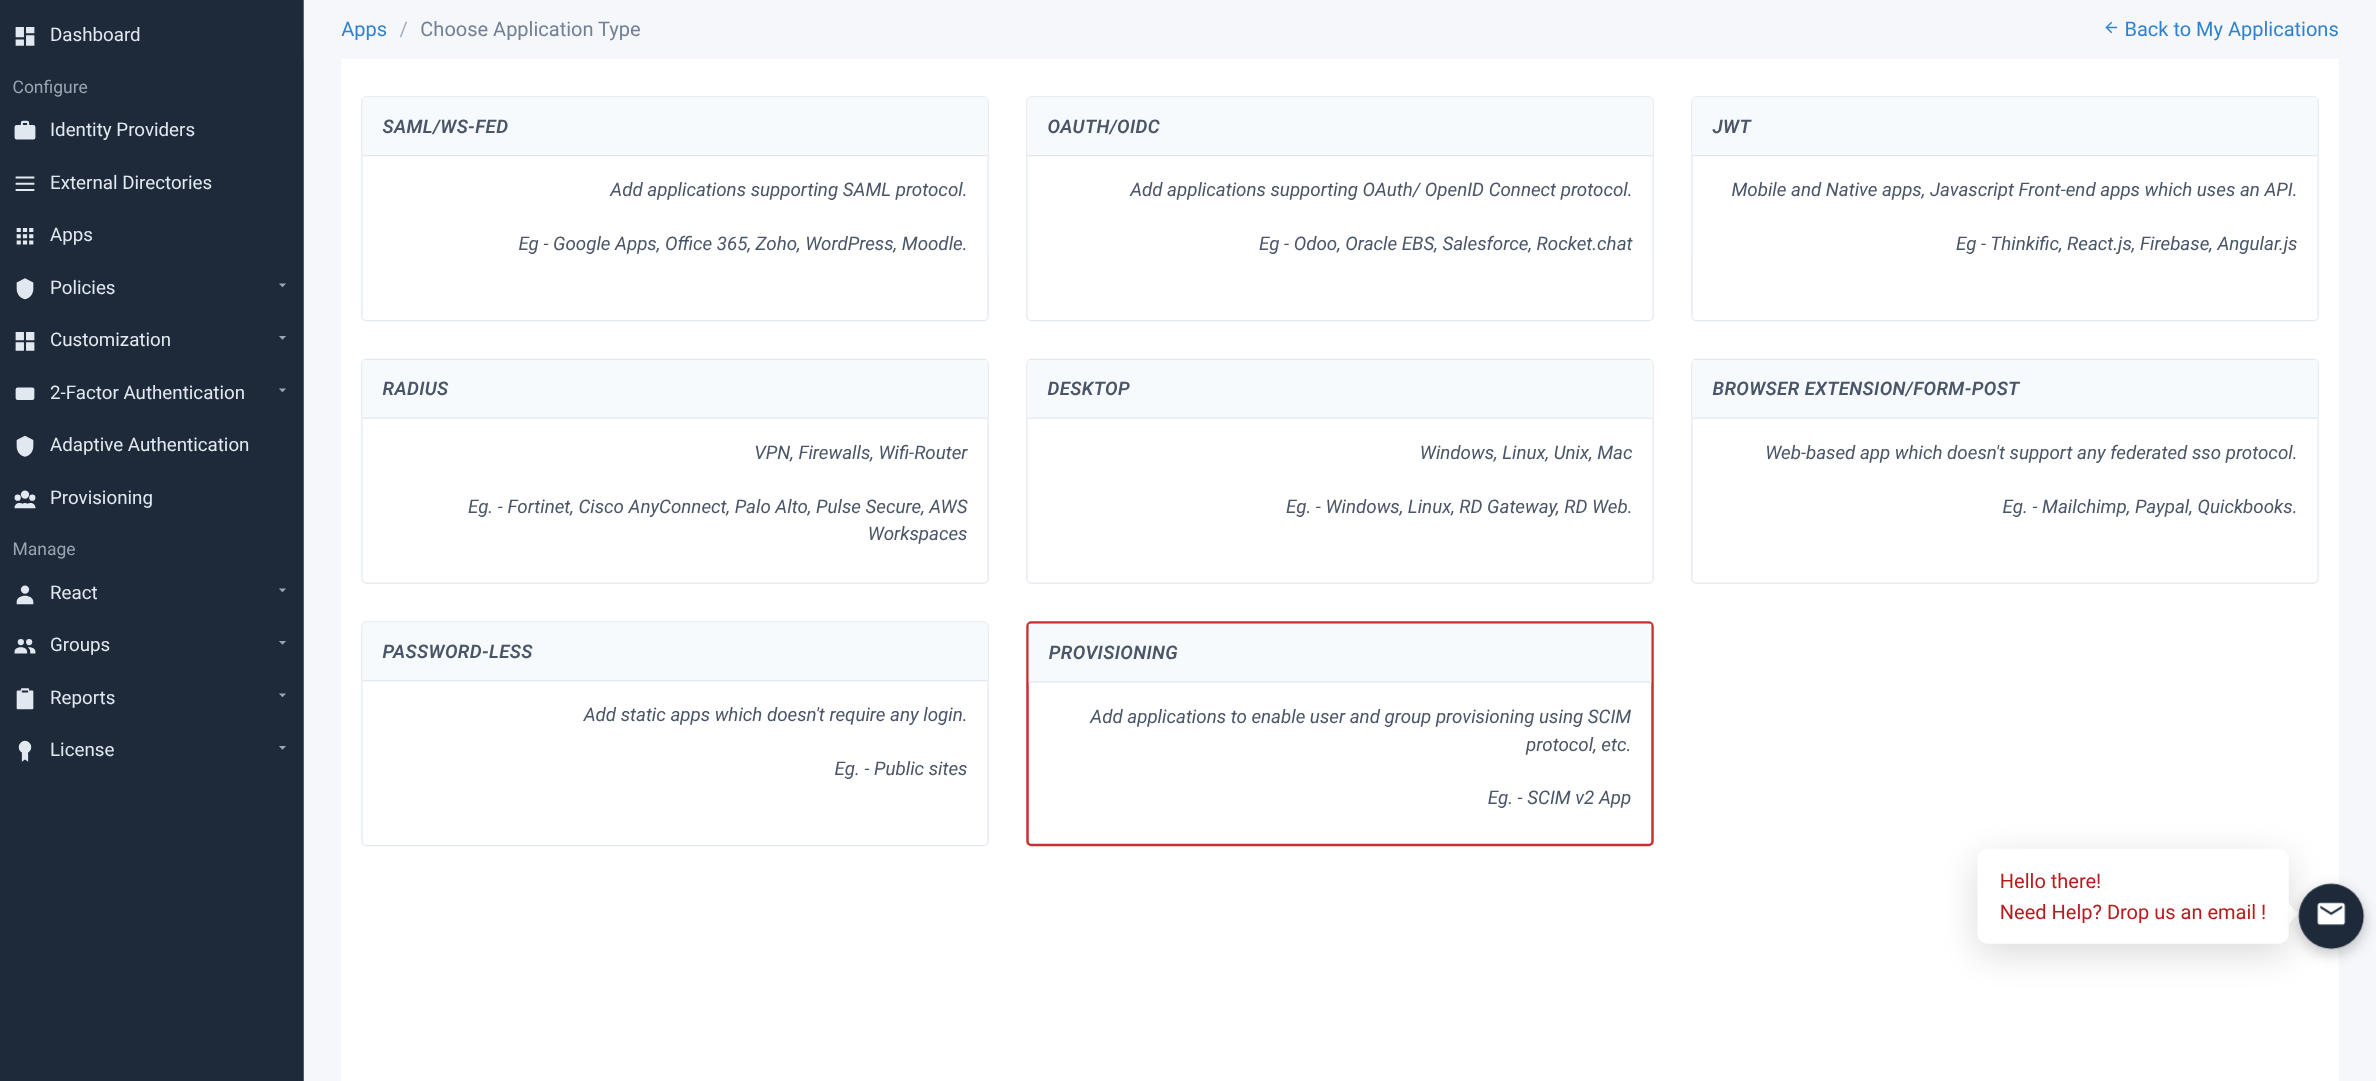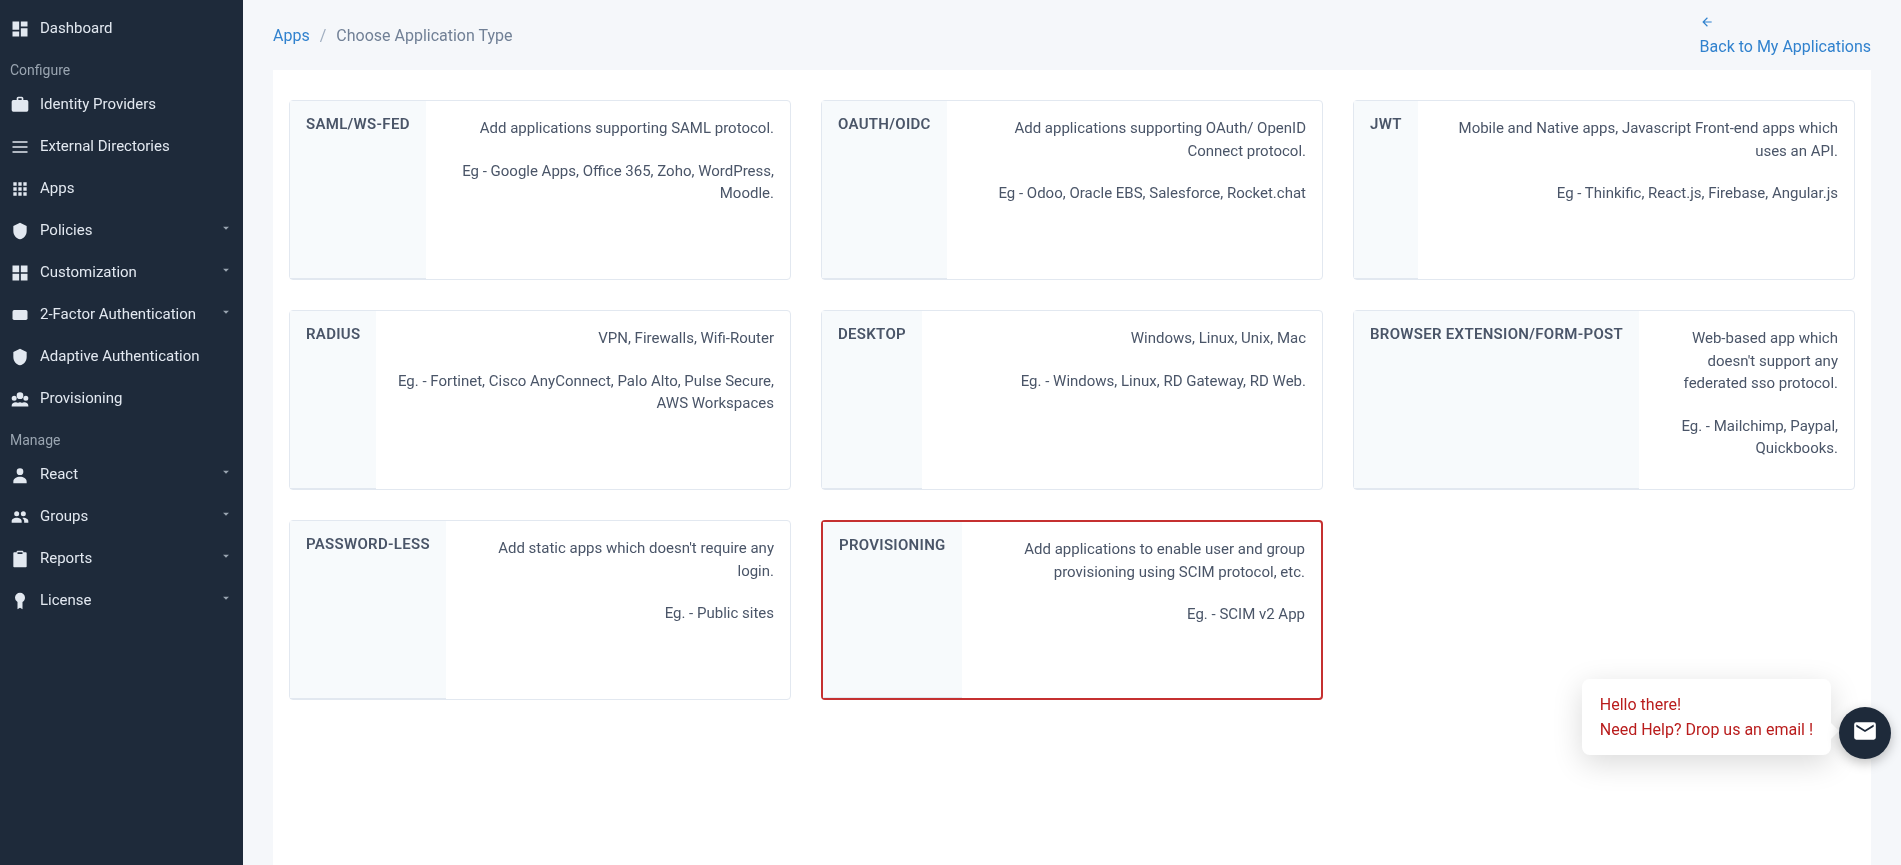--- a/index.html
+++ b/index.html
@@ -54,21 +54,21 @@
     .topbar {
       display: flex;
       align-items: center;
       padding: 14px 30px;
       background: #f5f7fa;
     }
     .breadcrumb { font-size: 16px; display: flex; align-items: center; gap: 10px; flex: 1; }
     .crumb-link { color: #3182ce; cursor: pointer; }
     .crumb-sep { color: #a0aec0; }
     .crumb-current { color: #718096; }
-    .back-link { color: #3182ce; font-size: 16px; cursor: pointer; display: inline-flex; align-items: flex-start; gap: 4px; flex-direction: column; }
+    .back-link { color: #3182ce; font-size: 16px; cursor: pointer; display: inline-flex; align-items: flex-end; gap: 4px; }
     .back-link svg { width: 14px; height: 14px; fill: #3182ce; }
 
     .content {
       flex: 1;
       background: #ffffff;
       margin: 0 30px;
       overflow-y: auto;
       padding: 30px 16px;
     }
 
@@ -77,21 +77,22 @@
       grid-template-columns: repeat(3, 1fr);
       gap: 30px;
     }
     .card {
       border: 1px solid #e2e8f0;
       border-radius: 4px;
       background: #fff;
       cursor: pointer;
       min-height: 180px;
       display: flex;
-      flex-direction: row;
+      flex-direction: column;
+      font-style: italic;
     }
     .card.highlight { border: 2px solid #c53030; }
     .card-header {
       background: #f7fafc;
       padding: 14px 16px;
       border-bottom: 1px solid #e2e8f0;
       font-weight: 600;
       color: #4a5568;
       font-size: 15px;
       letter-spacing: 0.3px;

